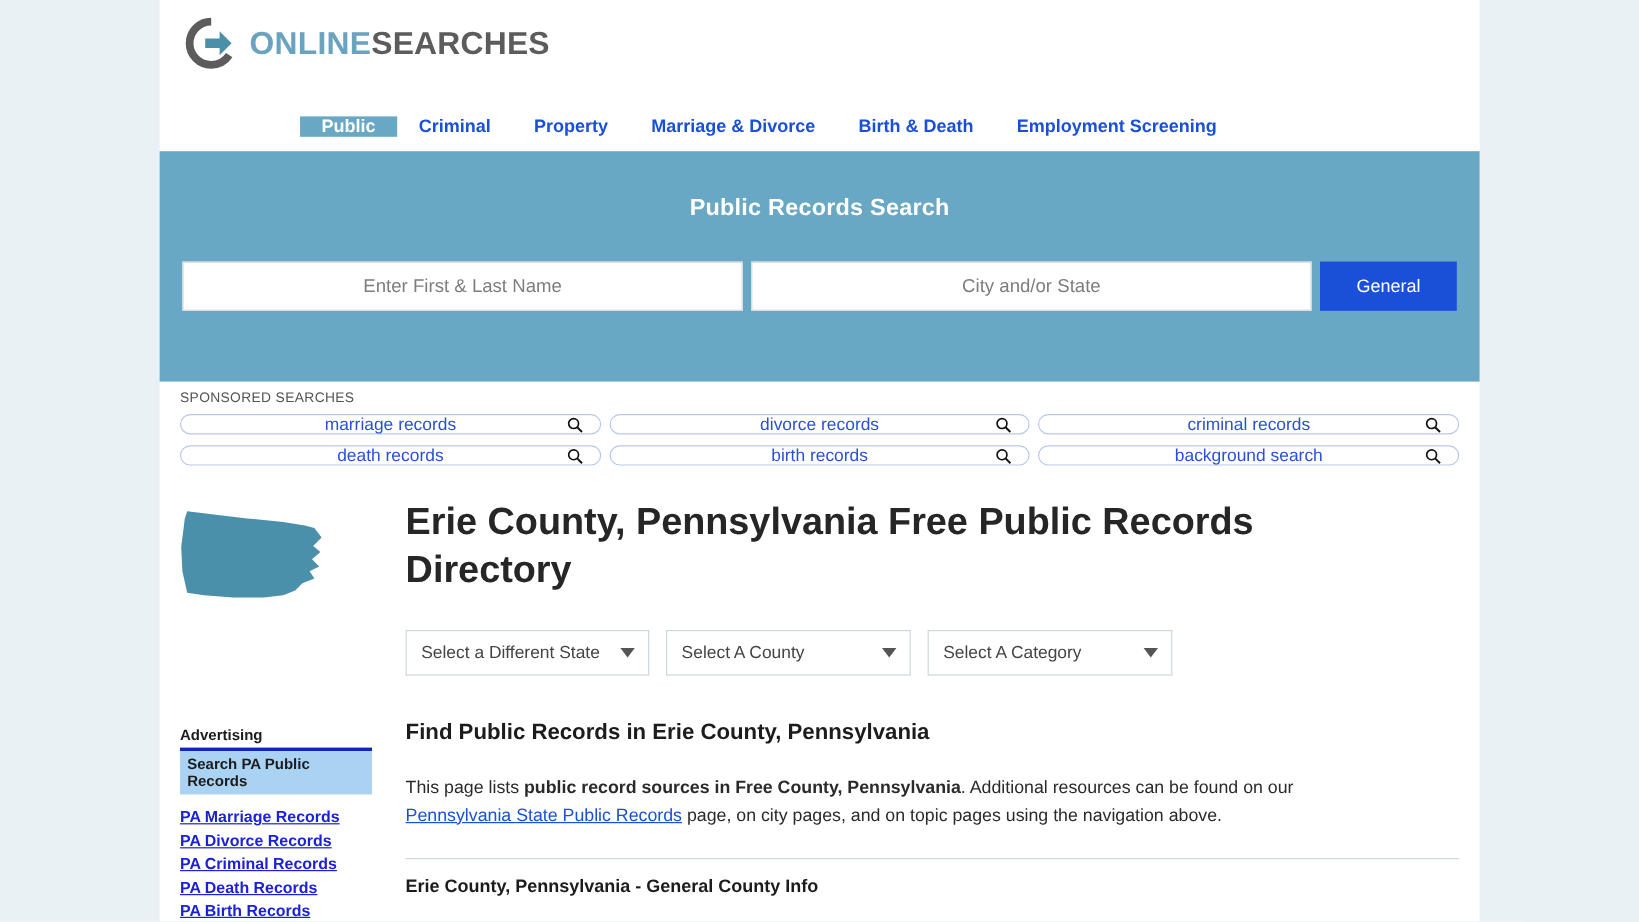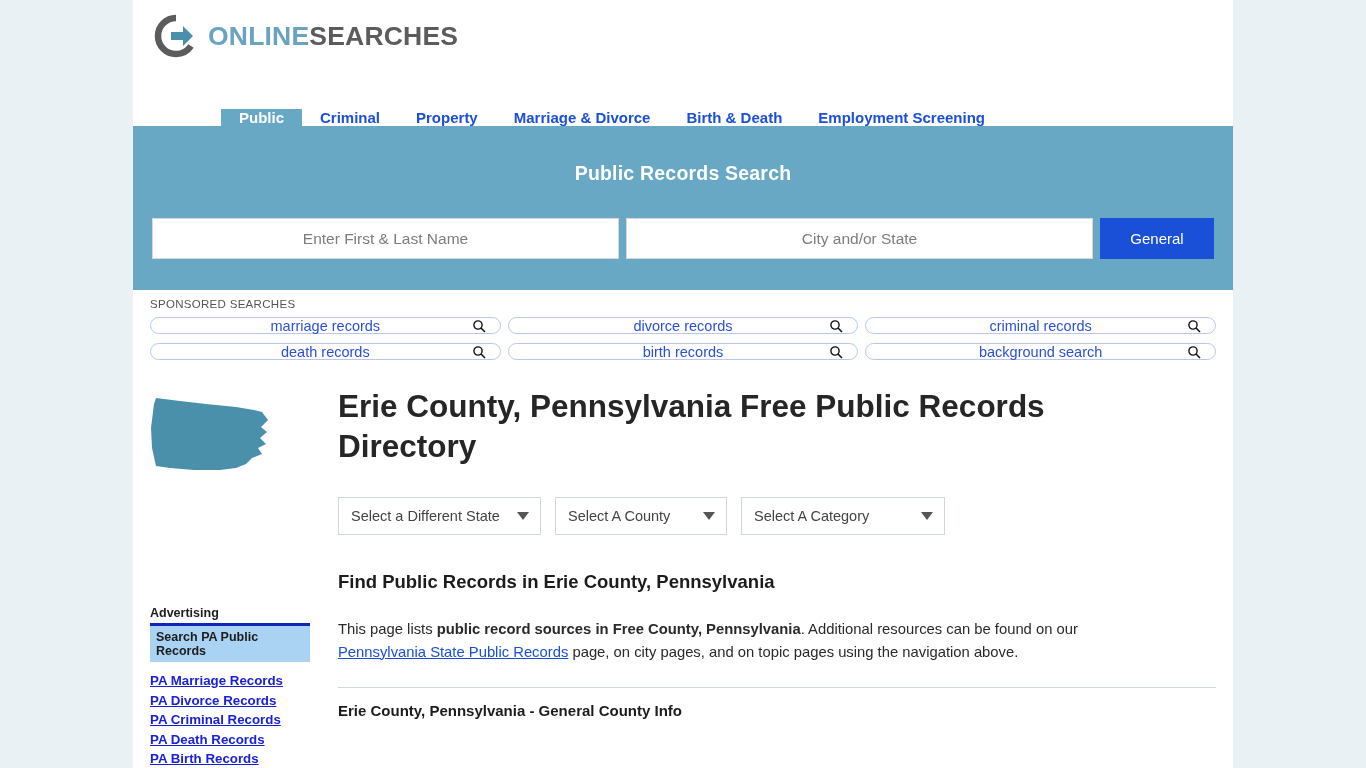--- a/index.html
+++ b/index.html
@@ -50,23 +50,23 @@
     white-space: nowrap;
     line-height: 1;
   }
   .logo-online { color: #6aa3c0; }
   .logo-searches { color: #5c5c5c; }
 
   
   .navbar {
     position: relative;
     height: 41px;
-    padding-left: 88px;
-    display: flex;
-    align-items: flex-end;
+    padding-left: 117px;
+    display: flex;
+    align-items: center;
     border-bottom: 0;
   }
   .nav-tab {
     display: flex;
     align-items: center;
     padding: 0 18px;
     font-size: 15px;
     font-weight: bold;
     color: #1a4fd8;
     text-decoration: none;
@@ -74,21 +74,21 @@
     white-space: nowrap;
   }
   .nav-tab.active {
     background: #68a8c4;
     color: #ffffff;
   }
 
   
   .search-banner {
     background: #68a8c4;
-    height: 164px;
+    height: 192px;
     padding: 0;
     position: relative;
   }
   .search-title {
     text-align: center;
     color: #ffffff;
     font-size: 19.5px;
     font-weight: bold;
     padding-top: 36px;
     letter-spacing: 0.2px;
@@ -199,21 +199,21 @@
     background: #fff;
     display: flex;
     align-items: center;
     padding: 0 34px 0 12px;
     font-size: 14.5px;
     color: #444;
     cursor: pointer;
     white-space: nowrap;
   }
   .sel-state { width: 203px; }
-  .sel-county { width: 172px; }
+  .sel-county { width: 204px; }
   .sel-category { width: 204px; }
   .caret {
     position: absolute;
     right: 11px;
     top: 50%;
     transform: translateY(-50%);
     width: 0; height: 0;
     border-left: 6px solid transparent;
     border-right: 6px solid transparent;
     border-top: 8px solid #555;

